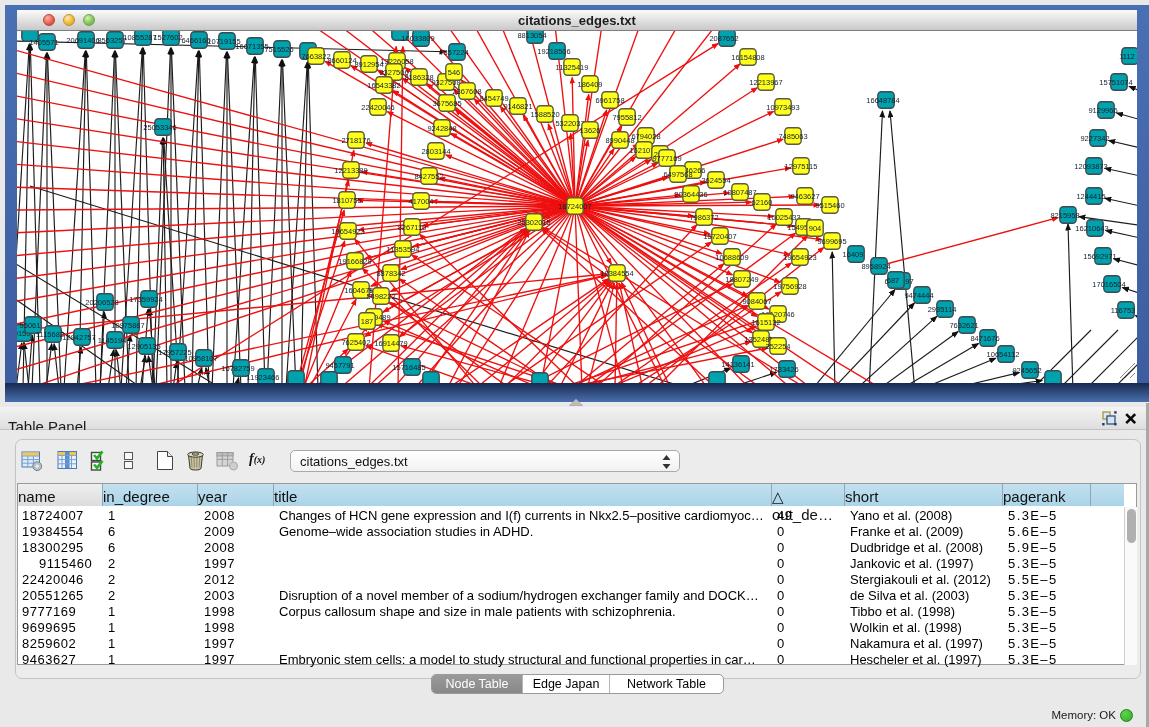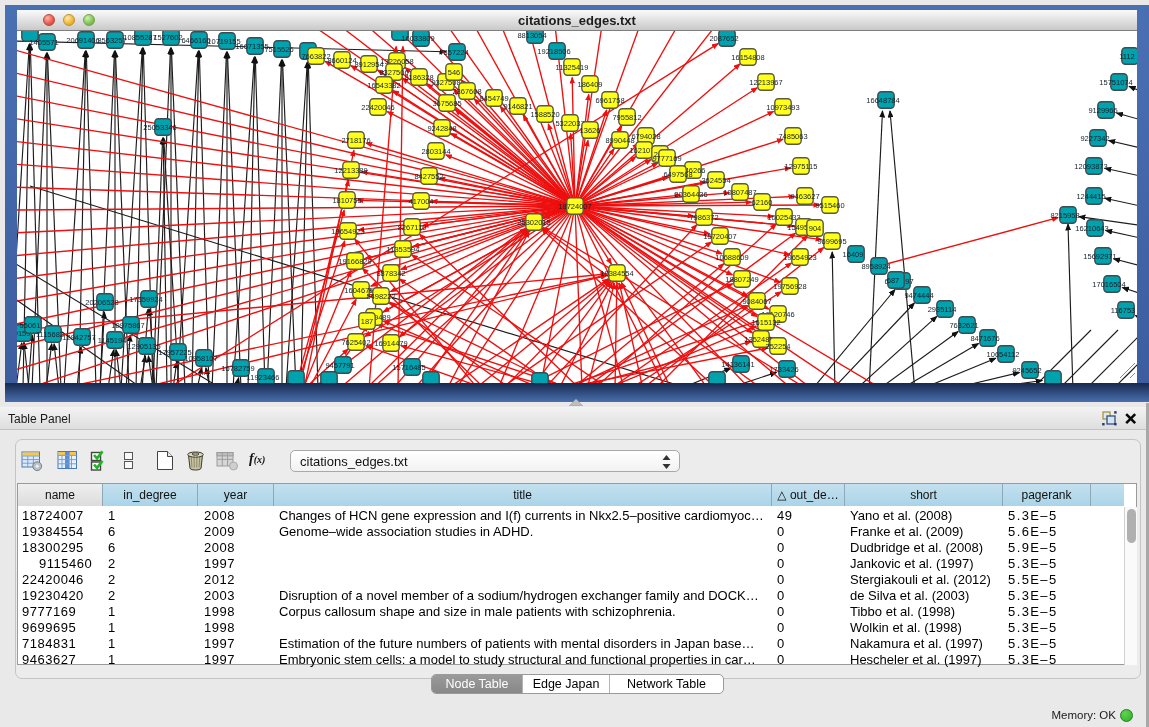--- a/index.html
+++ b/index.html
@@ -11,30 +11,30 @@
  background:linear-gradient(#17294e,#4a6fae)}
 #titlebar{position:absolute;left:17px;top:10px;width:1120px;height:21px;
  background:linear-gradient(#fbfbfb,#c9c9c9);border-bottom:1px solid #7e7e7e}
 #titlebar .t{position:absolute;width:100%;text-align:center;top:3px;font-size:13px;
  font-weight:bold;color:#1c1c1c}
 .tl{position:absolute;top:4px;width:12px;height:12px;border-radius:50%}
 #canvas{position:absolute;left:17px;top:31px;width:1120px;height:352px;background:#fff;overflow:hidden}
 
 #tpbar{position:absolute;left:0;top:407px;width:1149px;height:23px;
  background:linear-gradient(#f3f3f3,#dedede);border-bottom:1px solid #c2c2c2}
-#tpbar .t{position:absolute;left:8px;top:5px;font-size:12px;color:#1a1a1a}
+#tpbar .t{position:absolute;left:8px;top:11px;font-size:15px;color:#1a1a1a}
 #panelbody{position:absolute;left:0;top:430px;width:1149px;height:297px;background:#e9e9e9}
 #container{position:absolute;left:15px;top:439px;width:1126px;height:240px;
  background:#ececec;border:1px solid #c4c4c4;border-radius:7px}
 #combo{position:absolute;left:290px;top:450px;width:390px;height:22px;background:linear-gradient(#fff,#f2f2f2);
  border:1px solid #a9a9a9;border-radius:5px;font-size:13px;color:#111;padding:3px 0 0 9px}
 #table{position:absolute;left:17px;top:483px;width:1120px;height:182px;background:#fff;
  border:1px solid #9a9a9a}
 .hd{position:absolute;top:484px;height:22px;background:linear-gradient(#c3e0ef,#aad4e8);
- border-right:1px solid #8fa8b5;font-size:12px;color:#111;text-align:center;padding-top:4px}
+ border-right:1px solid #8fa8b5;font-size:15px;color:#111;padding-top:4px}
 .tr{position:absolute;left:0;width:1123px;height:16px;color:#000}
 .tr span{position:absolute;top:0px;white-space:nowrap}
 .tr .n{font-size:13px;letter-spacing:0.5px}
 .tr .t{font-size:13px;top:0px}
 .tr .s{font-size:13px;top:0px}
 .tr .pr{font-size:13px;letter-spacing:1.4px}
 #sbar{position:absolute;left:1124px;top:507px;width:13px;height:158px;background:#fafafa;
  border-left:1px solid #d0d0d0}
 #sbar .thumb{position:absolute;left:1.5px;top:2px;width:9px;height:34px;background:#b0b0b0;border-radius:5px}
 
@@ -721,21 +721,21 @@
   </div>
 <div class="tr" style="top:572px">
     <span class="n" style="left:22px">22420046</span>
     <span class="n" style="left:108px">2</span>
     <span class="n" style="left:204px">2012</span>
     <span class="n" style="left:777px">0</span>
     <span class="s" style="left:850px">Stergiakouli et al. (2012)</span>
     <span class="pr" style="left:1008px">5.5E–5</span>
   </div>
 <div class="tr" style="top:588px">
-    <span class="n" style="left:22px">19230420</span>
+    <span class="n" style="left:22px">20551265</span>
     <span class="n" style="left:108px">2</span>
     <span class="n" style="left:204px">2003</span>
     <span class="t" style="left:279px">Disruption of a novel member of a sodium/hydrogen exchanger family and DOCK…</span>
     <span class="n" style="left:777px">0</span>
     <span class="s" style="left:850px">de Silva et al. (2003)</span>
     <span class="pr" style="left:1008px">5.3E–5</span>
   </div>
 <div class="tr" style="top:604px">
     <span class="n" style="left:22px">9777169</span>
     <span class="n" style="left:108px">1</span>
@@ -747,24 +747,23 @@
   </div>
 <div class="tr" style="top:620px">
     <span class="n" style="left:22px">9699695</span>
     <span class="n" style="left:108px">1</span>
     <span class="n" style="left:204px">1998</span>
     <span class="n" style="left:777px">0</span>
     <span class="s" style="left:850px">Wolkin et al. (1998)</span>
     <span class="pr" style="left:1008px">5.3E–5</span>
   </div>
 <div class="tr" style="top:636px">
-    <span class="n" style="left:22px">7184831</span>
+    <span class="n" style="left:22px">8259602</span>
     <span class="n" style="left:108px">1</span>
     <span class="n" style="left:204px">1997</span>
-    <span class="t" style="left:279px">Estimation of the future numbers of patients with mental disorders in Japan base…</span>
     <span class="n" style="left:777px">0</span>
     <span class="s" style="left:850px">Nakamura et al. (1997)</span>
     <span class="pr" style="left:1008px">5.3E–5</span>
   </div>
 <div class="tr" style="top:652px">
     <span class="n" style="left:22px">9463627</span>
     <span class="n" style="left:108px">1</span>
     <span class="n" style="left:204px">1997</span>
     <span class="t" style="left:279px">Embryonic stem cells: a model to study structural and functional properties in car…</span>
     <span class="n" style="left:777px">0</span>

